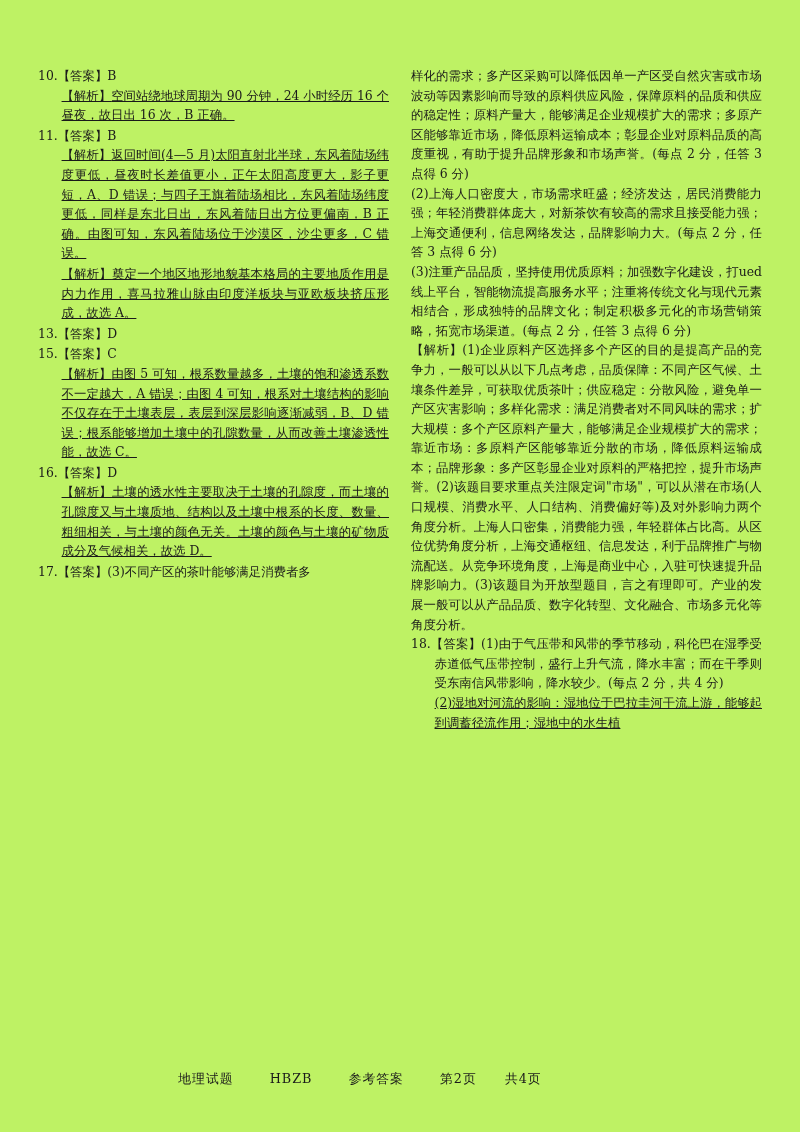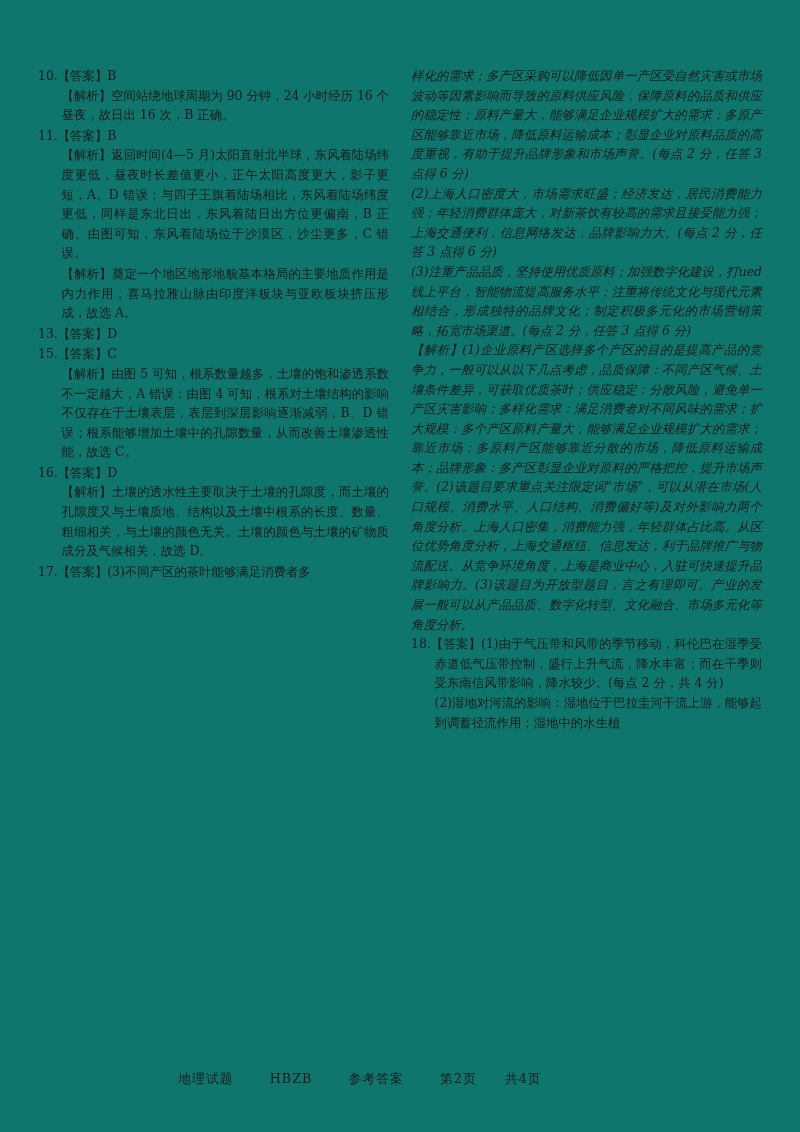--- a/index.html
+++ b/index.html
@@ -13,21 +13,21 @@
     font-family: "DejaVu Serif", "Liberation Serif", serif;
     color: #1a1a1a;
     position: relative;
     overflow: hidden;
   }
   .page {
     position: absolute;
     top: 0; left: 0;
     width: 800px;
     height: 1132px;
-    background: #0f766e;
+    background: #bef264;
   }
   .columns {
     position: absolute;
     top: 66px;
     left: 38px;
     width: 724px;
     height: 990px;
     display: flex;
     gap: 22px;
   }
@@ -37,30 +37,30 @@
     line-height: 1.58;
     text-align: justify;
   }
   .item {
     margin-bottom: 1px;
     text-indent: 0;
   }
   .para-flush {
     text-indent: 0;
     margin: 0;
-    font-style: italic;
   }
   .hang {
     padding-left: 1.9em;
     text-indent: -1.9em;
     margin: 0;
   }
   .hang2 {
     padding-left: 1.9em;
     margin: 0;
+    text-decoration: underline;
   }
   .footer {
     position: absolute;
     left: 0;
     bottom: 44px;
     width: 720px;
     text-align: center;
     font-size: 12.8px;
     letter-spacing: 1px;
   }

